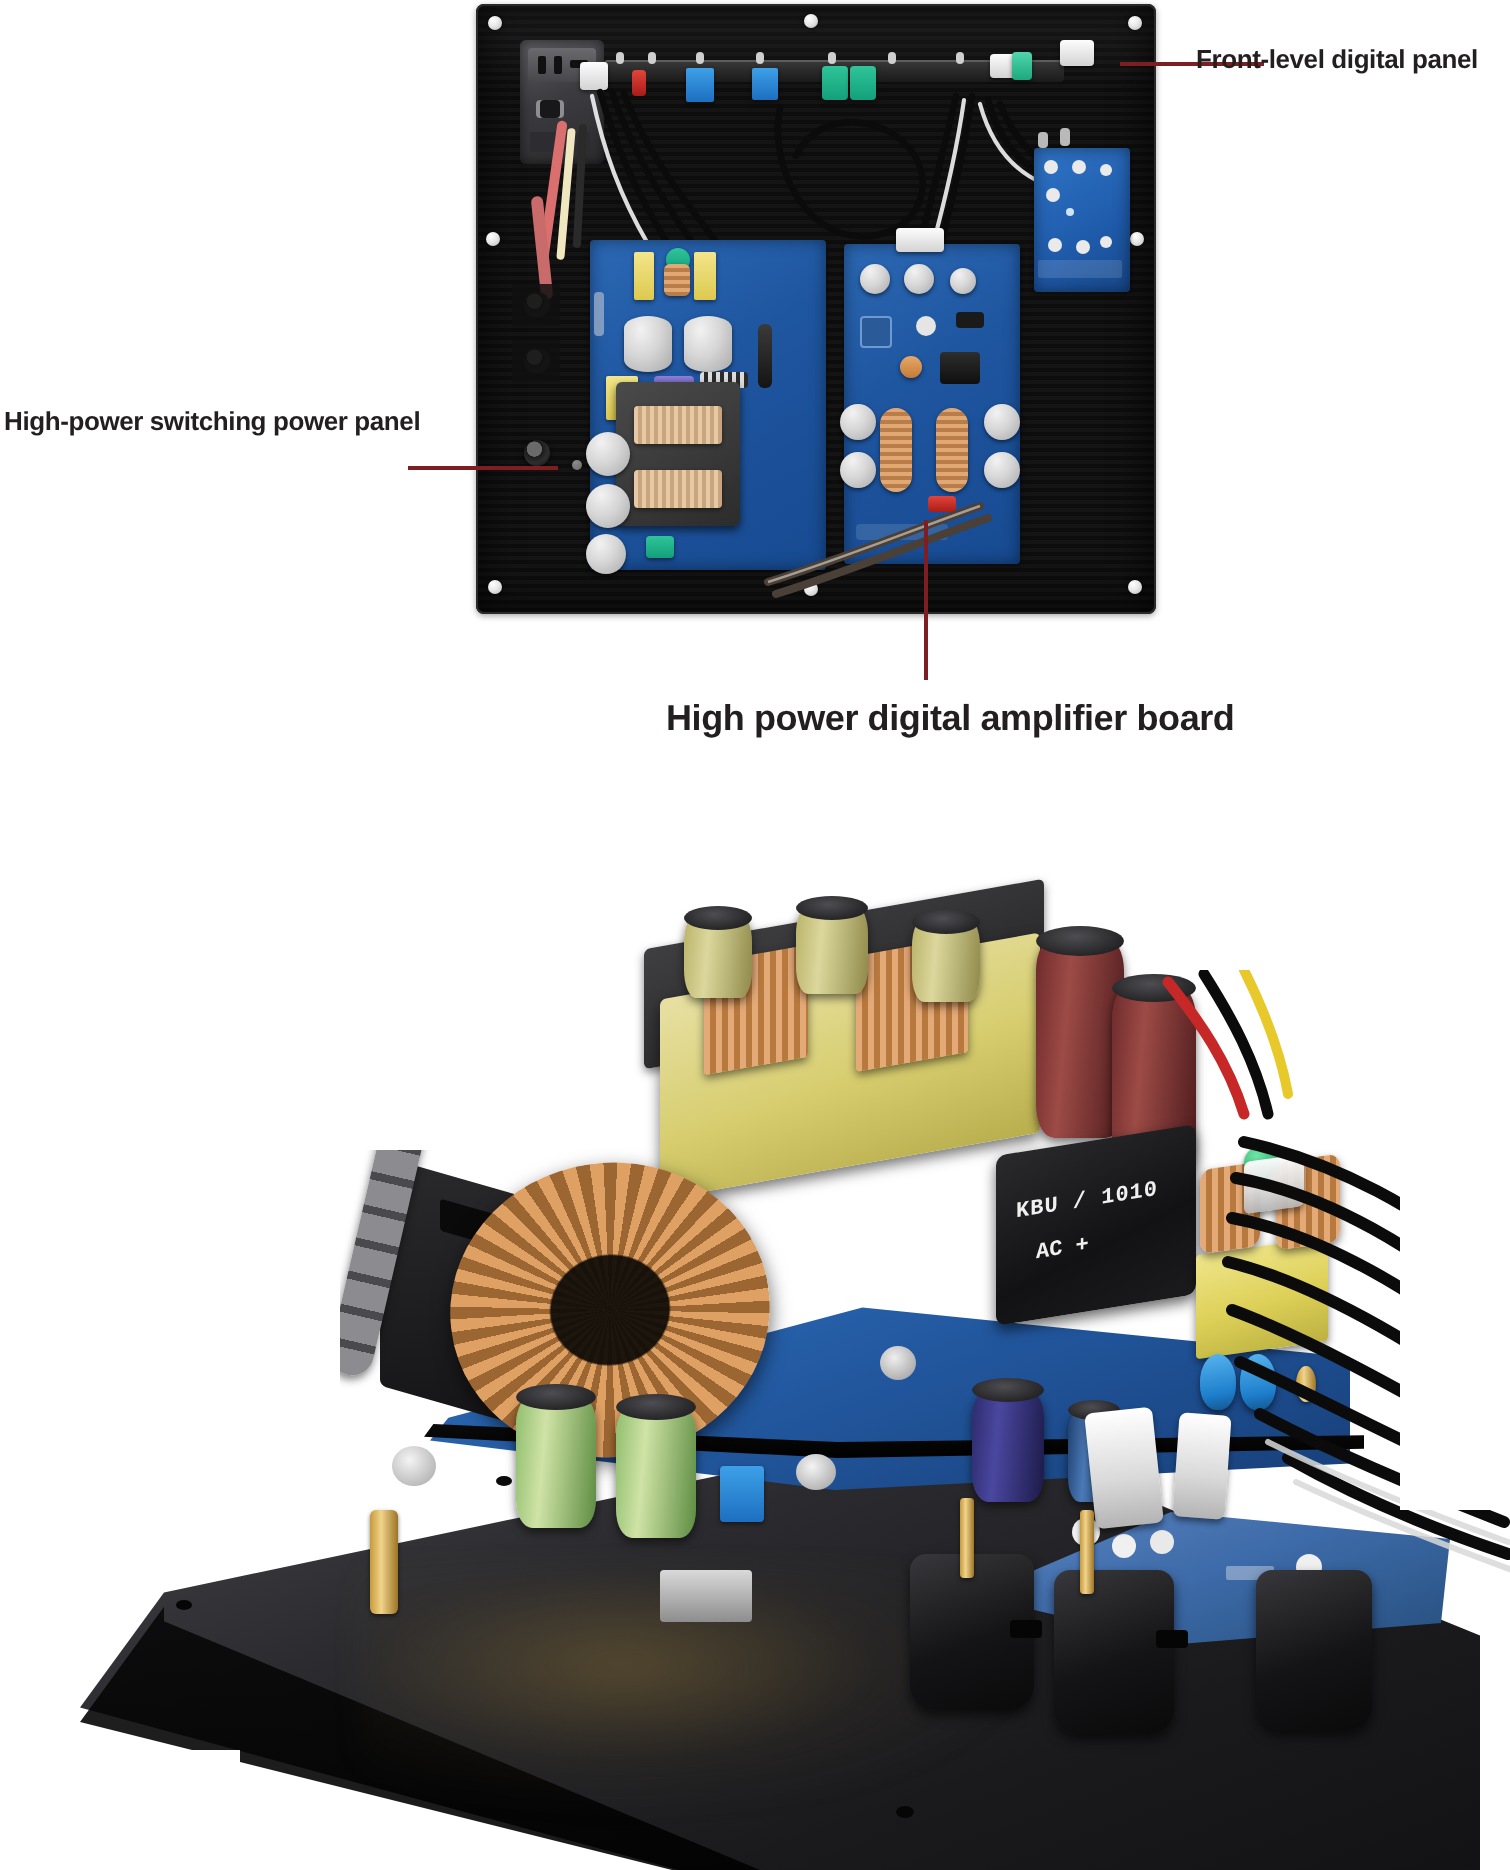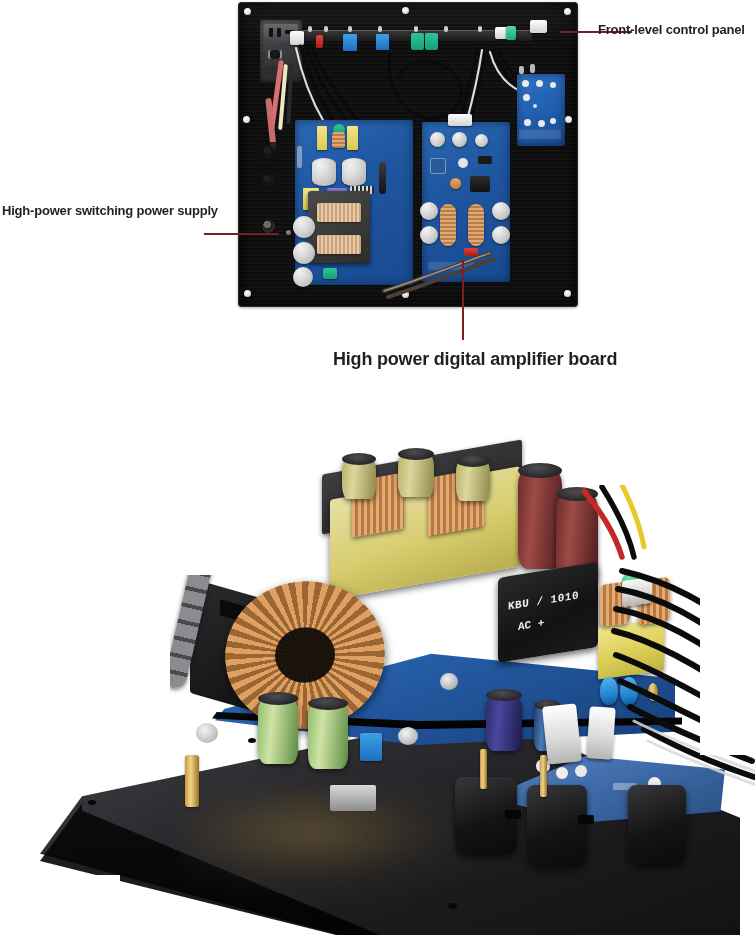--- a/index.html
+++ b/index.html
@@ -384,24 +384,24 @@
     </svg>
 
     <div class="rca" style="left:24px;top:144px;"></div>
     <div class="rca" style="left:24px;top:172px;"></div>
     <div class="rca" style="left:24px;top:218px;"></div>
     <div class="comp" style="left:18px;top:140px;width:24px;height:21px;background:#111;border-radius:2px;opacity:.85;"></div>
     <div class="comp" style="left:18px;top:168px;width:24px;height:21px;background:#111;border-radius:2px;opacity:.85;"></div>
   </div>
 
   <div class="callout-line h" style="left:560px;top:31px;width:72px;"></div>
-  <div class="callout-label" style="left:598px;top:23px;">Front-level control panel</div>
+  <div class="callout-label" style="left:598px;top:23px;">Front-level digital panel</div>
 
   <div class="callout-line h" style="left:204px;top:233px;width:75px;"></div>
-  <div class="callout-label" style="left:2px;top:204px;">High-power switching power supply</div>
+  <div class="callout-label" style="left:2px;top:204px;">High-power switching power panel</div>
 
   <div class="callout-line v" style="left:462px;top:260px;height:80px;"></div>
   <div class="callout-label" style="left:333px;top:350px;font-size:18px;">High power digital amplifier board</div>
 
   <div class="abs" id="bottom-figure">
 
     <div class="persp-plate"></div>
     <div class="persp-plate-edge"></div>
     <div class="persp-gloss"></div>
     <div class="comp" style="left:88px;top:345px;width:8px;height:5px;border-radius:50%;background:#060606;"></div>

